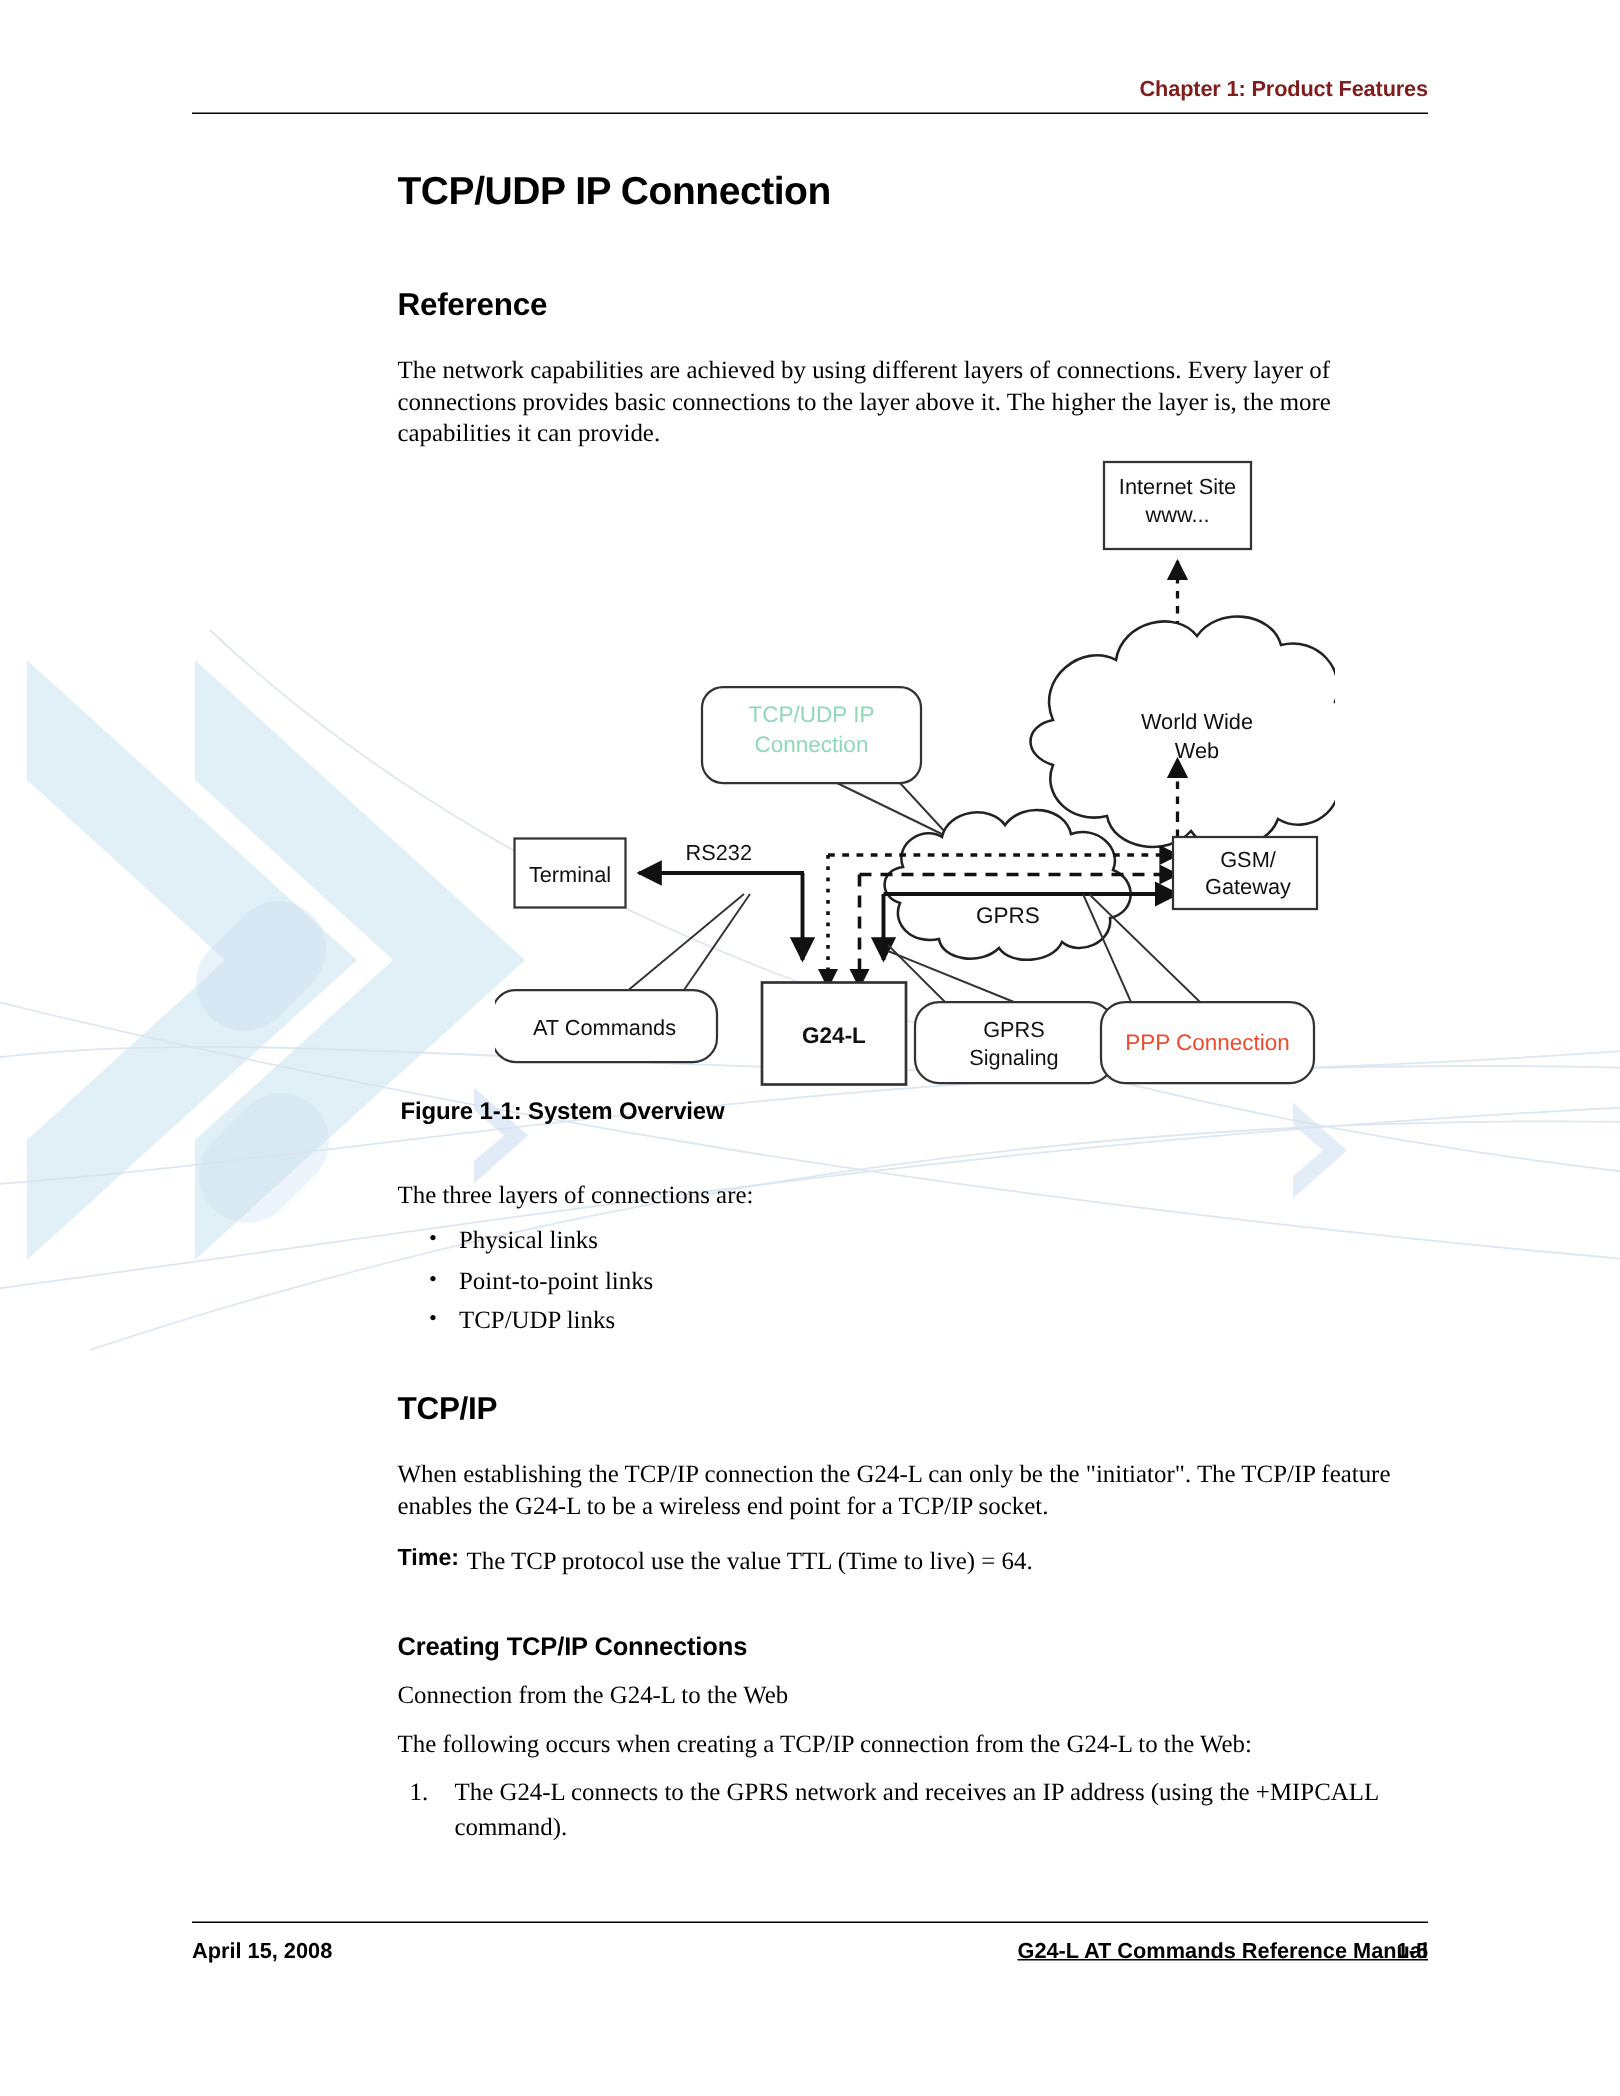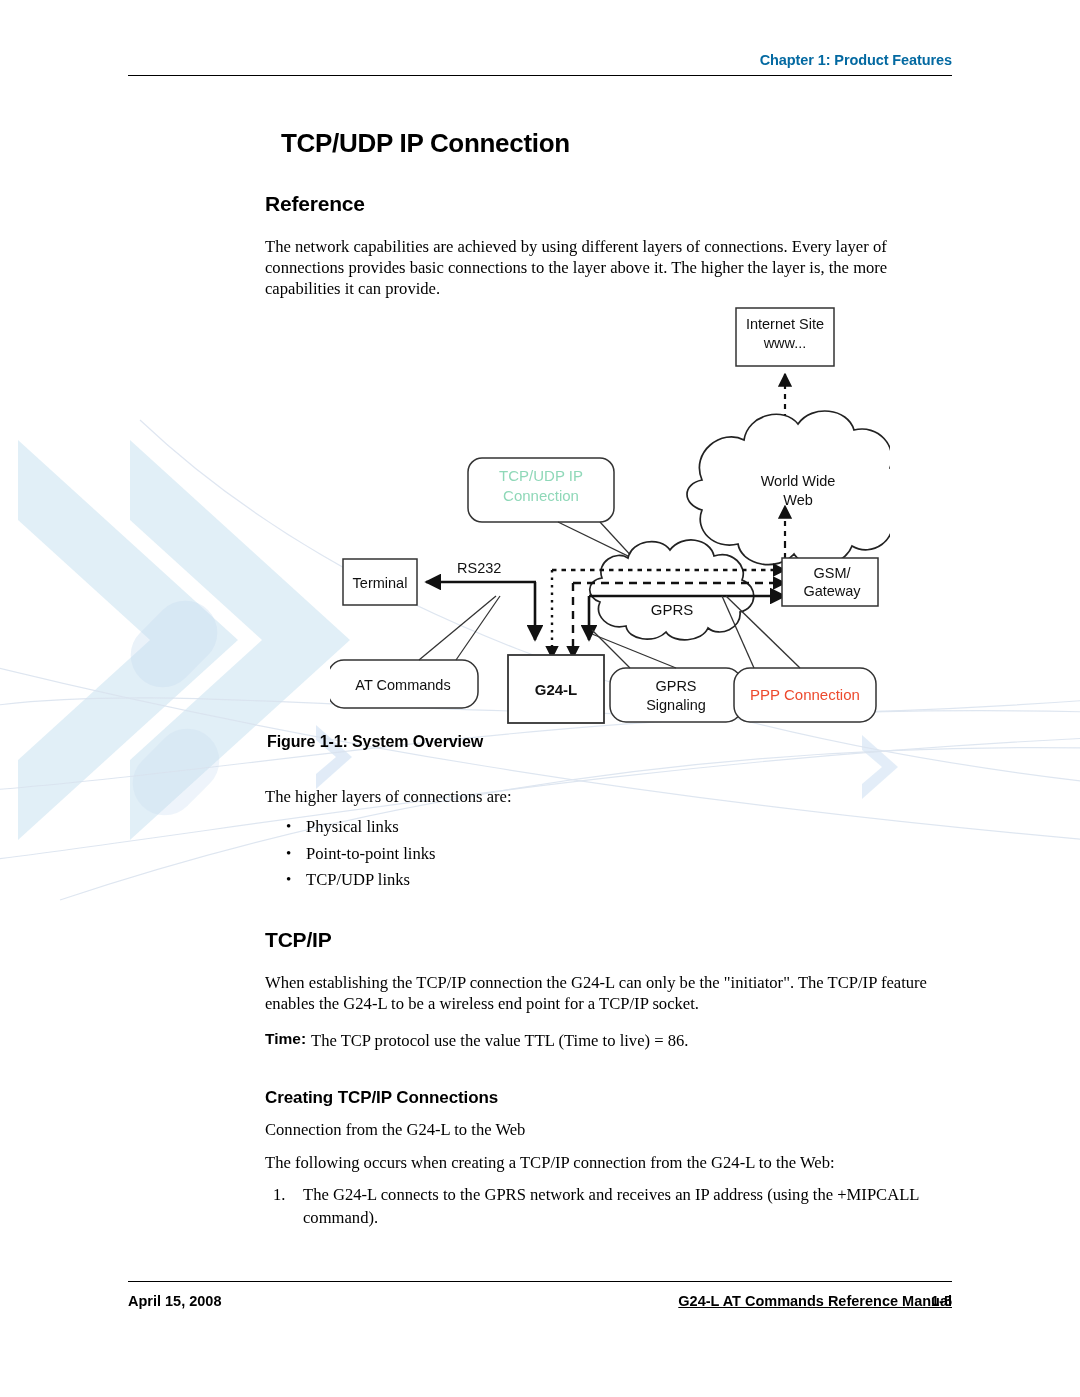--- a/index.html
+++ b/index.html
@@ -15,40 +15,40 @@
   .page{position:absolute;inset:0;}
 
   
   .watermark{position:absolute;left:0;top:0;width:1080px;height:1397px;z-index:0;pointer-events:none;}
 
   
   .hdr{position:absolute;left:128px;top:52px;width:824px;z-index:3;}
   .hdr-text{
     text-align:right;
     font-family:"Liberation Sans", sans-serif;
-    font-weight:bold;font-size:14.5px;color:#0369a1;
+    font-weight:bold;font-size:14.5px;color:#7f1d1d;
     letter-spacing:-0.1px;
   }
   .hdr-rule{margin-top:7px;border-top:1.6px solid #000;width:100%;}
 
   
   .ftr{position:absolute;left:128px;top:1281px;width:824px;z-index:3;}
   .ftr-rule{border-top:1.6px solid #000;width:100%;}
   .ftr-row{
     margin-top:11px;position:relative;height:20px;
     font-family:"Liberation Sans", sans-serif;
     font-weight:bold;font-size:14.5px;color:#000;
   }
   .ftr-left{position:absolute;left:0;top:0;}
   .ftr-center{position:absolute;left:0;right:0;text-align:right;text-decoration:underline;}
   .ftr-right{position:absolute;right:0;top:0;}
 
   h1.doc-title{
     position:absolute;left:265px;top:112px;
-    margin:16px;
+    margin:0;
     font-family:"Liberation Sans", sans-serif;
     font-weight:bold;font-size:26px;color:#000;letter-spacing:-0.3px;
   }
   h2.sec{
     margin:0;
     font-family:"Liberation Sans", sans-serif;
     font-weight:bold;font-size:21px;color:#000;letter-spacing:-0.2px;
   }
   h3.sub{
     margin:0;
@@ -238,33 +238,33 @@
         <text x="475" y="400" text-anchor="middle" fill="#ED4A2E" font-size="15">PPP Connection</text>
         <line x1="424" y1="368" x2="392" y2="296" stroke="#333" stroke-width="1.3"></line>
         <line x1="470" y1="368" x2="396" y2="296" stroke="#333" stroke-width="1.3"></line>
 
       </g>
     </svg>
   </div>
 
   <div class="caption abs" style="left:267px;top:733px;">Figure 1-1: System Overview</div>
 
-  <p class="body abs" style="left:265px;top:786px;width:676px;">The higher layers of connections are:</p>
+  <p class="body abs" style="left:265px;top:786px;width:676px;">The three layers of connections are:</p>
   <ul class="bullets abs" style="left:274px;top:814px;width:600px;">
     <li>Physical links</li>
     <li>Point-to-point links</li>
     <li>TCP/UDP links</li>
   </ul>
 
   <h2 class="sec abs" style="left:265px;top:928px;">TCP/IP</h2>
   <p class="body abs" style="left:265px;top:972px;width:676px;">When establishing the TCP/IP connection the G24-L can only be the "initiator". The TCP/IP feature enables the G24-L to be a wireless end point for a TCP/IP socket.</p>
 
   <div class="note-row abs" style="left:265px;top:1030px;width:676px;">
     <span class="note-lbl">Time:</span>
-    <span class="note-txt">The TCP protocol use the value TTL (Time to live) = 86.</span>
+    <span class="note-txt">The TCP protocol use the value TTL (Time to live) = 64.</span>
   </div>
 
   <h3 class="sub abs" style="left:265px;top:1088px;">Creating TCP/IP Connections</h3>
   <p class="body abs" style="left:265px;top:1119px;width:676px;">Connection from the G24-L to the Web</p>
   <p class="body abs" style="left:265px;top:1152px;width:690px;">The following occurs when creating a TCP/IP connection from the G24-L to the Web:</p>
 
   <ol class="steps abs" style="left:265px;top:1184px;width:700px;">
     <li>
       <span class="num">1.</span>
       <span>The G24-L connects to the GPRS network and receives an IP address (using the +MIPCALL command).</span>

